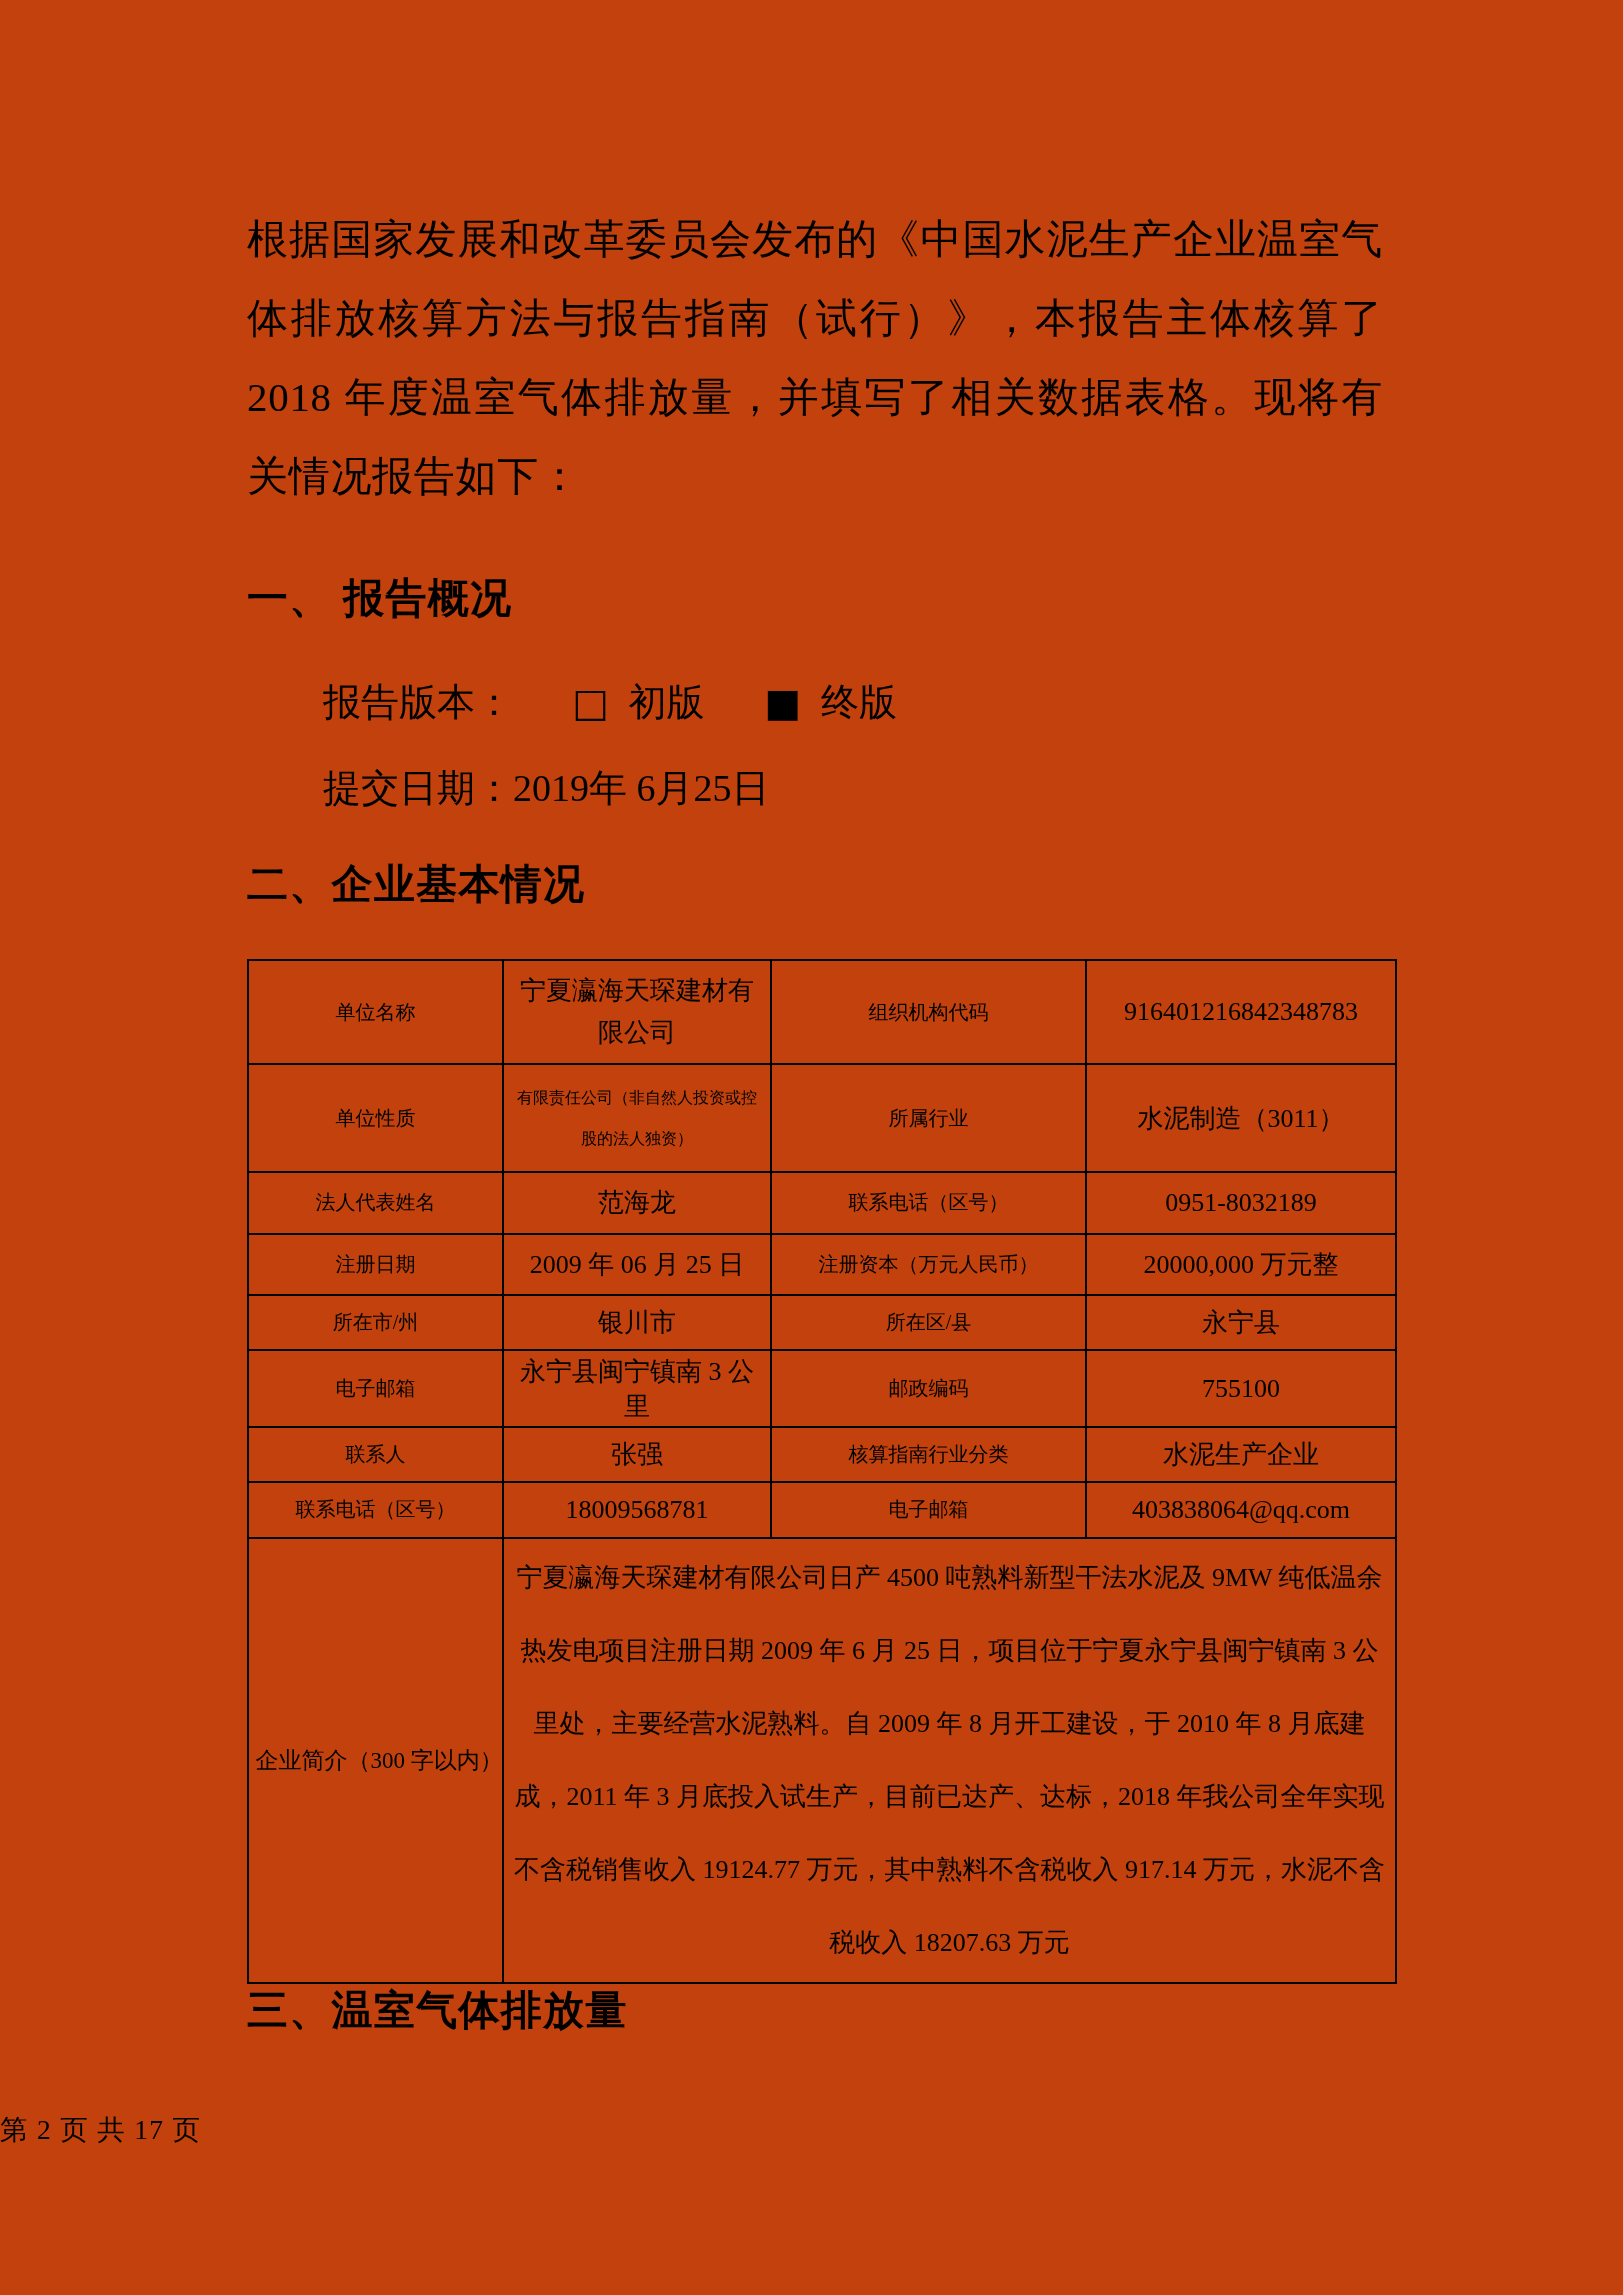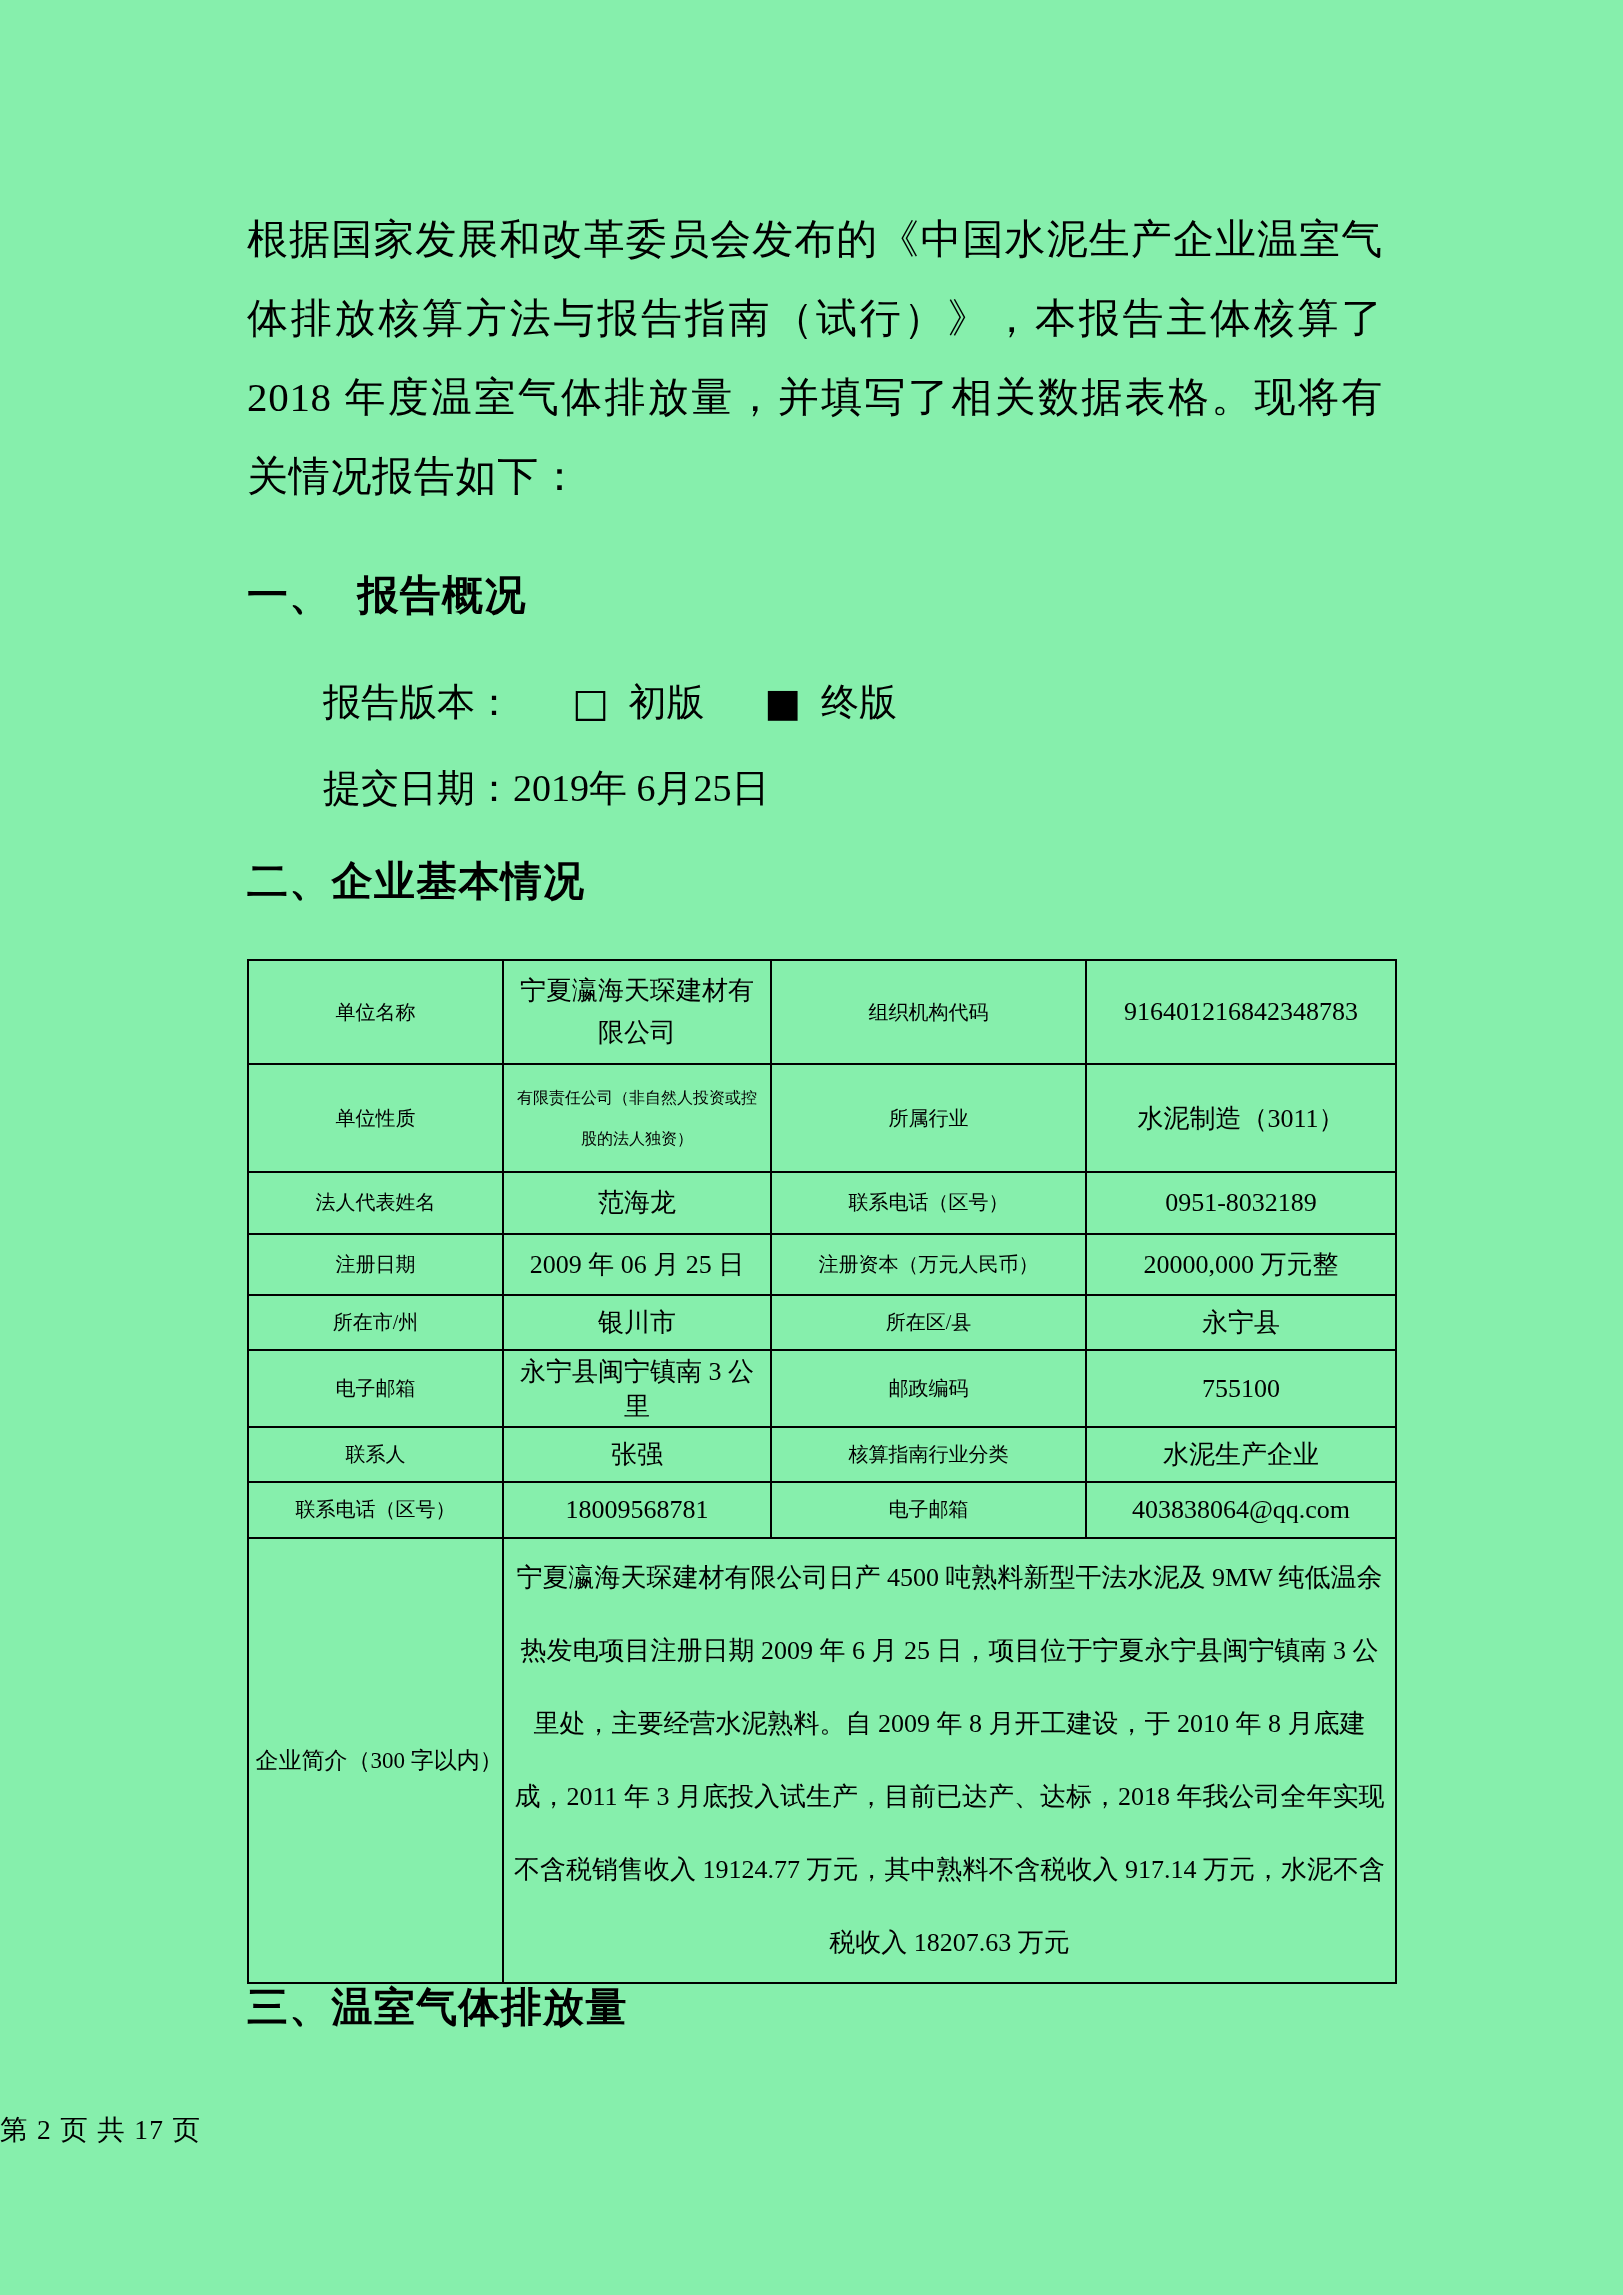--- a/index.html
+++ b/index.html
@@ -1,39 +1,39 @@
 <!DOCTYPE html>
 <html style="font-size:10.5px"><head>
 <meta charset="utf-8">
 <style>
   html, body { margin: 0; padding: 0; background: #888; }
   .page {
     position: relative;
     width: 1623px;
     height: 2295px;
     margin: 0 auto;
-    background: #86efac;
+    background: #c2410c;
     color: #000000;
     font-family: "Liberation Serif", serif;
     overflow: hidden;
   }
   .para {
     position: absolute;
     left: 247px;
     top: 200px;
     width: 1136px;
     font-size: 41px;
     line-height: 79px;
     text-align: justify;
     letter-spacing: 0.7px;
   }
   .heading {
     position: absolute;
     left: 247px;
-    font-family: Liberation Mono, monospace;
+    font-family: Liberation Serif, serif;
     font-weight: 700;
     font-size: 41px;
     line-height: 44px;
     letter-spacing: 1.3px;
     white-space: nowrap;
   }
   #heading-1 { top: 576px; }
   #heading-2 { top: 862px; }
   #heading-3 { top: 1988px; }
   .subline {

